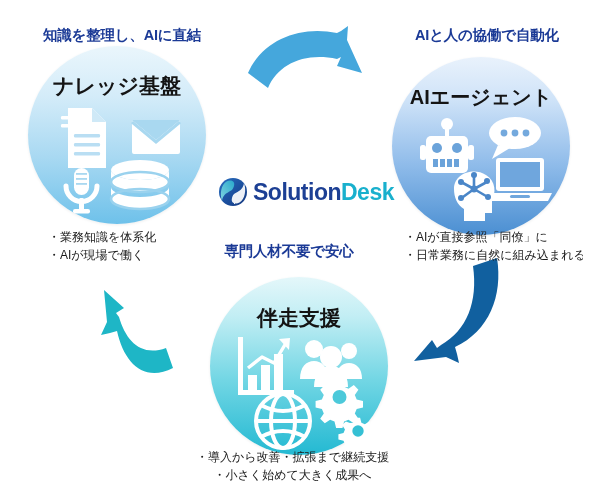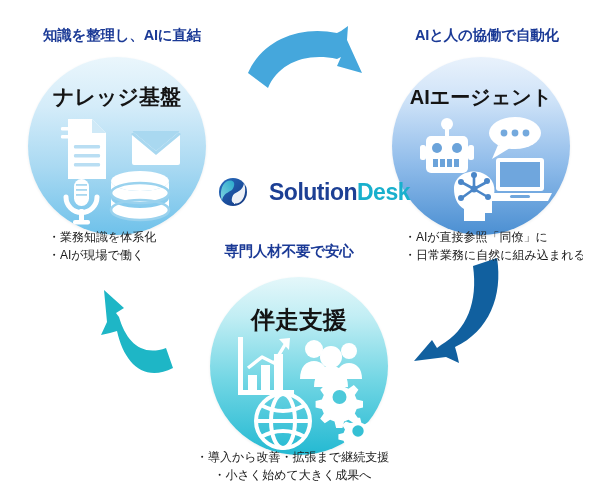--- a/index.html
+++ b/index.html
@@ -52,40 +52,40 @@
     white-space: nowrap;
   }
   .icon-wrap {
     position: absolute;
     left: 0;
     width: 100%;
     display: block;
   }
 
   #circle-knowledge {
-    left: 28px; top: 57px;
+    left: 28px; top: 46px;
     width: 178px; height: 178px;
     background: linear-gradient(180deg, #eaf6fc 0%, #d4ecf9 28%, #a9d9f2 62%, #6ec1ea 100%);
     font-family: Liberation Mono, monospace;
   }
   #circle-knowledge .circle-title { top: 26px; font-size: 21px; }
 
   #circle-agent {
     left: 392px; top: 57px;
     width: 178px; height: 178px;
     background: linear-gradient(180deg, #e9f2fc 0%, #cfe3f8 24%, #90bcea 60%, #4b8fd2 100%);
   }
   #circle-agent .circle-title { top: 27px; font-size: 20px; }
 
   #circle-support {
     left: 210px; top: 277px;
     width: 178px; height: 178px;
     background: linear-gradient(180deg, #e4f7fa 0%, #c2eef4 22%, #72d6e4 58%, #23b9d2 100%);
   }
-  #circle-support .circle-title { top: 27px; font-size: 24px; }
+  #circle-support .circle-title { top: 27px; font-size: 21px; }
 
   
   .bullets {
     position: absolute;
     font-size: 12px;
     color: #1b1b1b;
     line-height: 1.52;
     white-space: nowrap;
   }
   #bullets-knowledge { left: 48px;  top: 228px; }
@@ -95,21 +95,21 @@
 
   
   #logo {
     position: absolute;
     left: 218px;
     top: 172px;
     width: 170px;
     height: 40px;
     display: flex;
     align-items: center;
-    gap: 21px;
+    gap: 5px;
   }
   #logo-text {
     font-weight: bold;
     font-size: 23px;
     letter-spacing: -0.5px;
     line-height: 1;
   }
   .logo-part-a { color: #1c3f94; }
   .logo-part-b { color: #19b0cd; }
 

